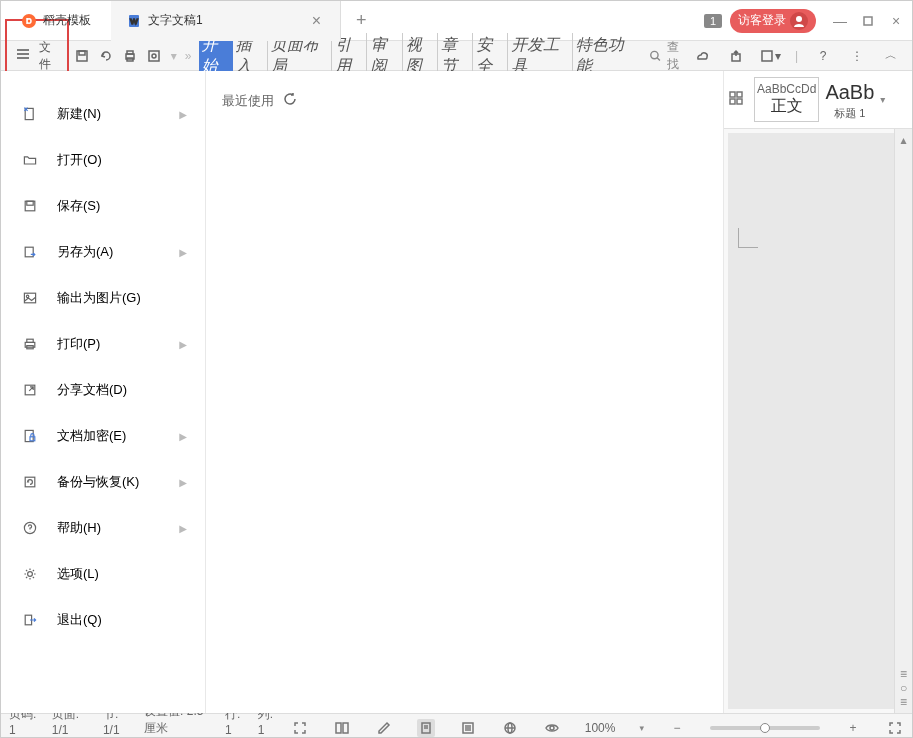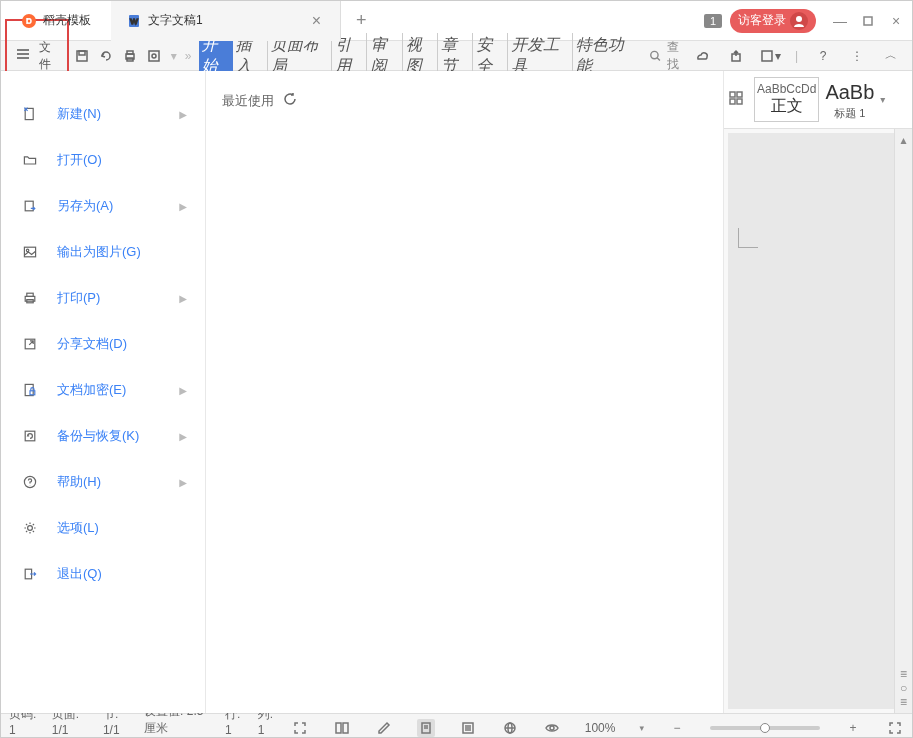--- a/index.html
+++ b/index.html
@@ -27,21 +27,21 @@
 .ribbon-tabs { display: flex; align-items: center; gap: 1px; margin-left: 4px; }
 .ribbon-tab { padding: 2px 2px; font-size: 16px; color: #555; cursor: pointer; border-right: 1px solid #ccc; font-style: italic; }
 .ribbon-tab.active { background: #4a7dd8; color: #fff; border: none; }
 .search-box { margin-left: 12px; display: flex; align-items: center; color: #888; gap: 4px; }
 .tb-right { margin-left: auto; display: flex; align-items: center; gap: 8px; padding-right: 8px; color: #777; }
 
 .content { display: flex; height: calc(100% - 40px - 30px - 24px); position: relative; }
 .file-menu { width: 205px; background: #fff; border-right: 1px solid #e8e8e8; padding-top: 20px; }
 .menu-item { display: flex; align-items: center; height: 46px; padding: 0 18px; cursor: pointer; position: relative; }
 .menu-icon { width: 22px; height: 22px; margin-right: 16px; color: #666; display: flex; align-items: center; justify-content: center; }
-.menu-label { flex: 1; font-size: 13px; color: #3b82f6; }
+.menu-label { flex: 1; font-size: 13px; color: #000000; }
 .menu-arrow { color: #bbb; font-size: 10px; }
 
 .recent-panel { flex: 1; padding: 20px 16px; background: #fff; border-right: 1px solid #e8e8e8; }
 .recent-header { display: flex; align-items: center; gap: 8px; color: #666; font-size: 13px; }
 
 .right-panel { width: 188px; background: #f8f8f8; display: flex; flex-direction: column; position: relative; }
 .style-row { display: flex; padding: 6px 4px; gap: 4px; align-items: center; border-bottom: 1px solid #e0e0e0; background: #fff; }
 .style-btn1 { border: 1px solid #ccc; padding: 4px 2px; text-align: center; font-size: 12px; min-width: 64px; }
 .style-btn1 .s1 { font-size: 12px; color: #666; }
 .style-btn1 .s2 { font-size: 16px; }
@@ -203,20 +203,29 @@
         <span class="menu-icon">
           <svg viewBox="0 0 20 20">
             <path d="M3 6 L7 6 L9 8 L17 8 L17 15 L3 15 Z"></path>
           </svg>
         </span>
         <span class="menu-label">打开(O)</span>
       </div>
     <div class="menu-item">
         <span class="menu-icon">
           <svg viewBox="0 0 20 20">
+            <rect x="4" y="4" width="12" height="12"></rect>
+            <rect x="6" y="4" width="8" height="5"></rect>
+          </svg>
+        </span>
+        <span class="menu-label">保存(S)</span>
+      </div>
+    <div class="menu-item">
+        <span class="menu-icon">
+          <svg viewBox="0 0 20 20">
             <rect x="4" y="4" width="10" height="12"></rect>
             <path d="M11 13 L16 13 M14 11 L16 13 L14 15" stroke="#4a7dd8"></path>
           </svg>
         </span>
         <span class="menu-label">另存为(A)</span>
         <span class="menu-arrow">▶</span>
       </div>
     <div class="menu-item">
         <span class="menu-icon">
           <svg viewBox="0 0 20 20">

